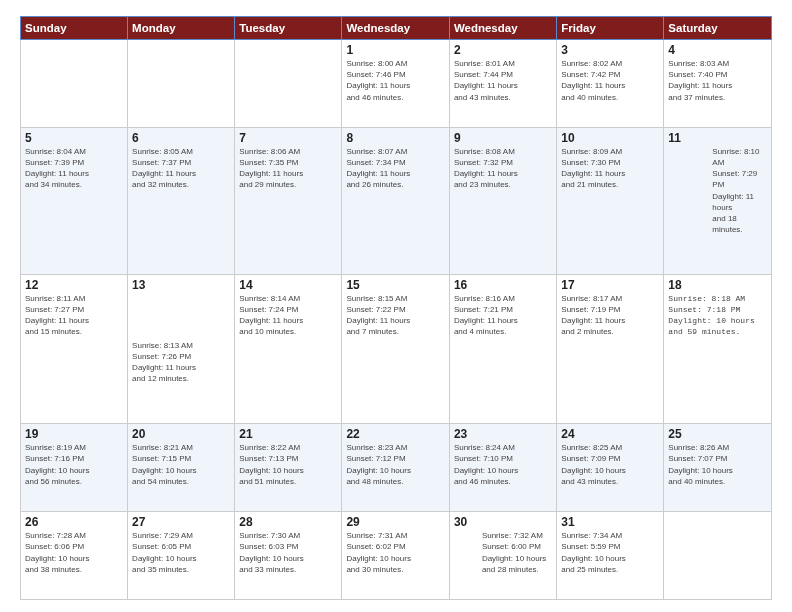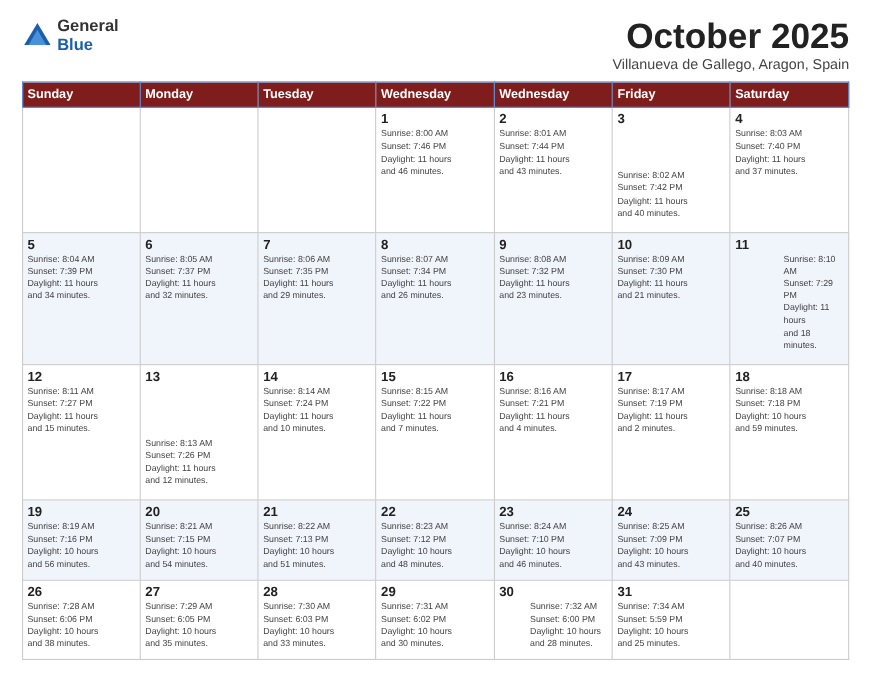--- a/index.html
+++ b/index.html
@@ -102,36 +102,20 @@
       background: #f9f9f9;
     }
     .calendar tr:nth-child(even) td.empty-cell {
       background: #eef2f9;
     }
   </style>
 </head>
 <body>
 
 <div class="page">
-  <div class="header">
-    <div class="logo">
-      <svg class="logo-icon" viewBox="0 0 28 28">
-        <polygon points="14,2 26,22 2,22" fill="#1a5faa"></polygon>
-        <polygon points="14,8 22,22 6,22" fill="#4a90d9"></polygon>
-      </svg>
-      <div class="logo-text">
-        <span class="logo-general">General</span>
-        <span class="logo-blue">Blue</span>
-      </div>
-    </div>
-    <div class="title-block">
-      <div class="month-title">October 2025</div>
-      <div class="subtitle">Villanueva de Gallego, Aragon, Spain</div>
-    </div>
-  </div>
 
   <table class="calendar">
     <thead>
       <tr>
         <th>Sunday</th>
         <th>Monday</th>
         <th>Tuesday</th>
         <th>Wednesday</th>
         <th>Wednesday</th>
         <th>Friday</th>
@@ -152,21 +136,21 @@
           </td>
           <td>
             <span class="day-number">2</span>
             <div class="day-info" style="white-space: pre-line;">Sunrise: 8:01 AM
 Sunset: 7:44 PM
 Daylight: 11 hours
 and 43 minutes.</div>
           </td>
           <td>
             <span class="day-number">3</span>
-            <div class="day-info" style="white-space: pre-line; margin-top: 39px;">Sunrise: 8:02 AM
+            <div class="day-info" style="white-space: pre-line;">Sunrise: 8:02 AM
 Sunset: 7:42 PM
 Daylight: 11 hours
 and 40 minutes.</div>
           </td>
           <td>
             <span class="day-number">4</span>
             <div class="day-info" style="white-space: pre-line;">Sunrise: 8:03 AM
 Sunset: 7:40 PM
 Daylight: 11 hours
 and 37 minutes.</div>
@@ -261,21 +245,21 @@
           </td>
           <td>
             <span class="day-number">17</span>
             <div class="day-info" style="white-space: pre-line;">Sunrise: 8:17 AM
 Sunset: 7:19 PM
 Daylight: 11 hours
 and 2 minutes.</div>
           </td>
           <td>
             <span class="day-number">18</span>
-            <div class="day-info" style="white-space: pre-line;">Sunrise: 8:18 AM
+            <div class="day-info" style="white-space: pre-line; font-family: Liberation Mono, monospace;">Sunrise: 8:18 AM
 Sunset: 7:18 PM
 Daylight: 10 hours
 and 59 minutes.</div>
           </td>
         </tr>
         <tr>
           <td>
             <span class="day-number">19</span>
             <div class="day-info" style="white-space: pre-line;">Sunrise: 8:19 AM
 Sunset: 7:16 PM

